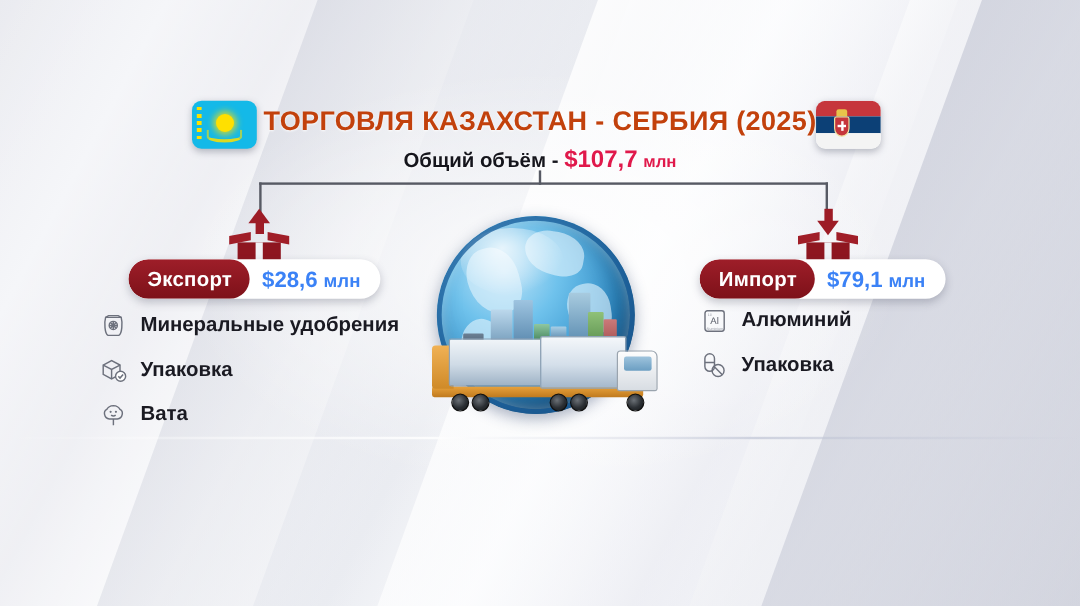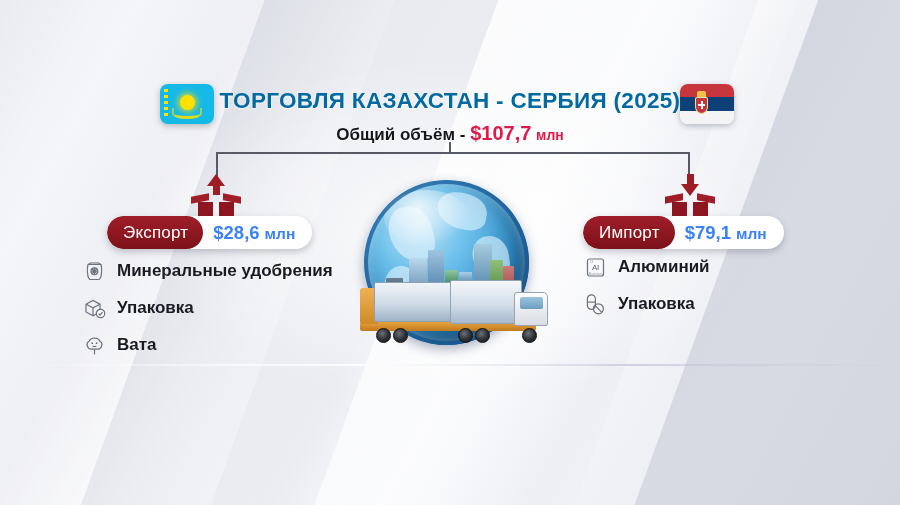--- a/index.html
+++ b/index.html
@@ -120,21 +120,21 @@
     content:""; position:absolute; background:#fff;
   }
   .flag-rs .cross:before { left:2.5px; top:0; width:2px; height:8px; }
   .flag-rs .cross:after { left:0; top:3px; width:7px; height:2px; }
 
   
   .title {
     position:absolute; left:0; right:0; top:88px;
     text-align:center;
     font-size:22.5px; font-weight:bold; letter-spacing:0.3px;
-    color:#0369a1;
+    color:#c2410c;
   }
   .subtitle {
     position:absolute; left:0; right:0; top:122px;
     text-align:center;
     font-size:17px; font-weight:bold;
     color:#15151c;
     white-space:nowrap;
   }
   .subtitle .amount { color:#e0194b; font-size:20px; }
   .subtitle .unit { color:#e0194b; font-size:14px; }
@@ -202,21 +202,21 @@
     display:flex; align-items:stretch;
     overflow:hidden;
   }
   .badge-export { left:107px; top:216px; }
   .badge-import { left:583px; top:216px; }
   .badge .lbl {
     display:flex; align-items:center;
     padding:0 15px 0 16px;
     background: linear-gradient(180deg, #9e1e29 0%, #7d1119 100%);
     color:#ffffff;
-    font-size:17px; font-weight:normal;
+    font-size:17px; font-weight:bold;
     border-radius:17px;
     letter-spacing:0.2px;
   }
   .badge .val {
     display:flex; align-items:baseline;
     padding:0 17px 0 10px;
     color:#3b82f6;
     font-size:18.5px; font-weight:bold;
     align-self:center;
     white-space:nowrap;

